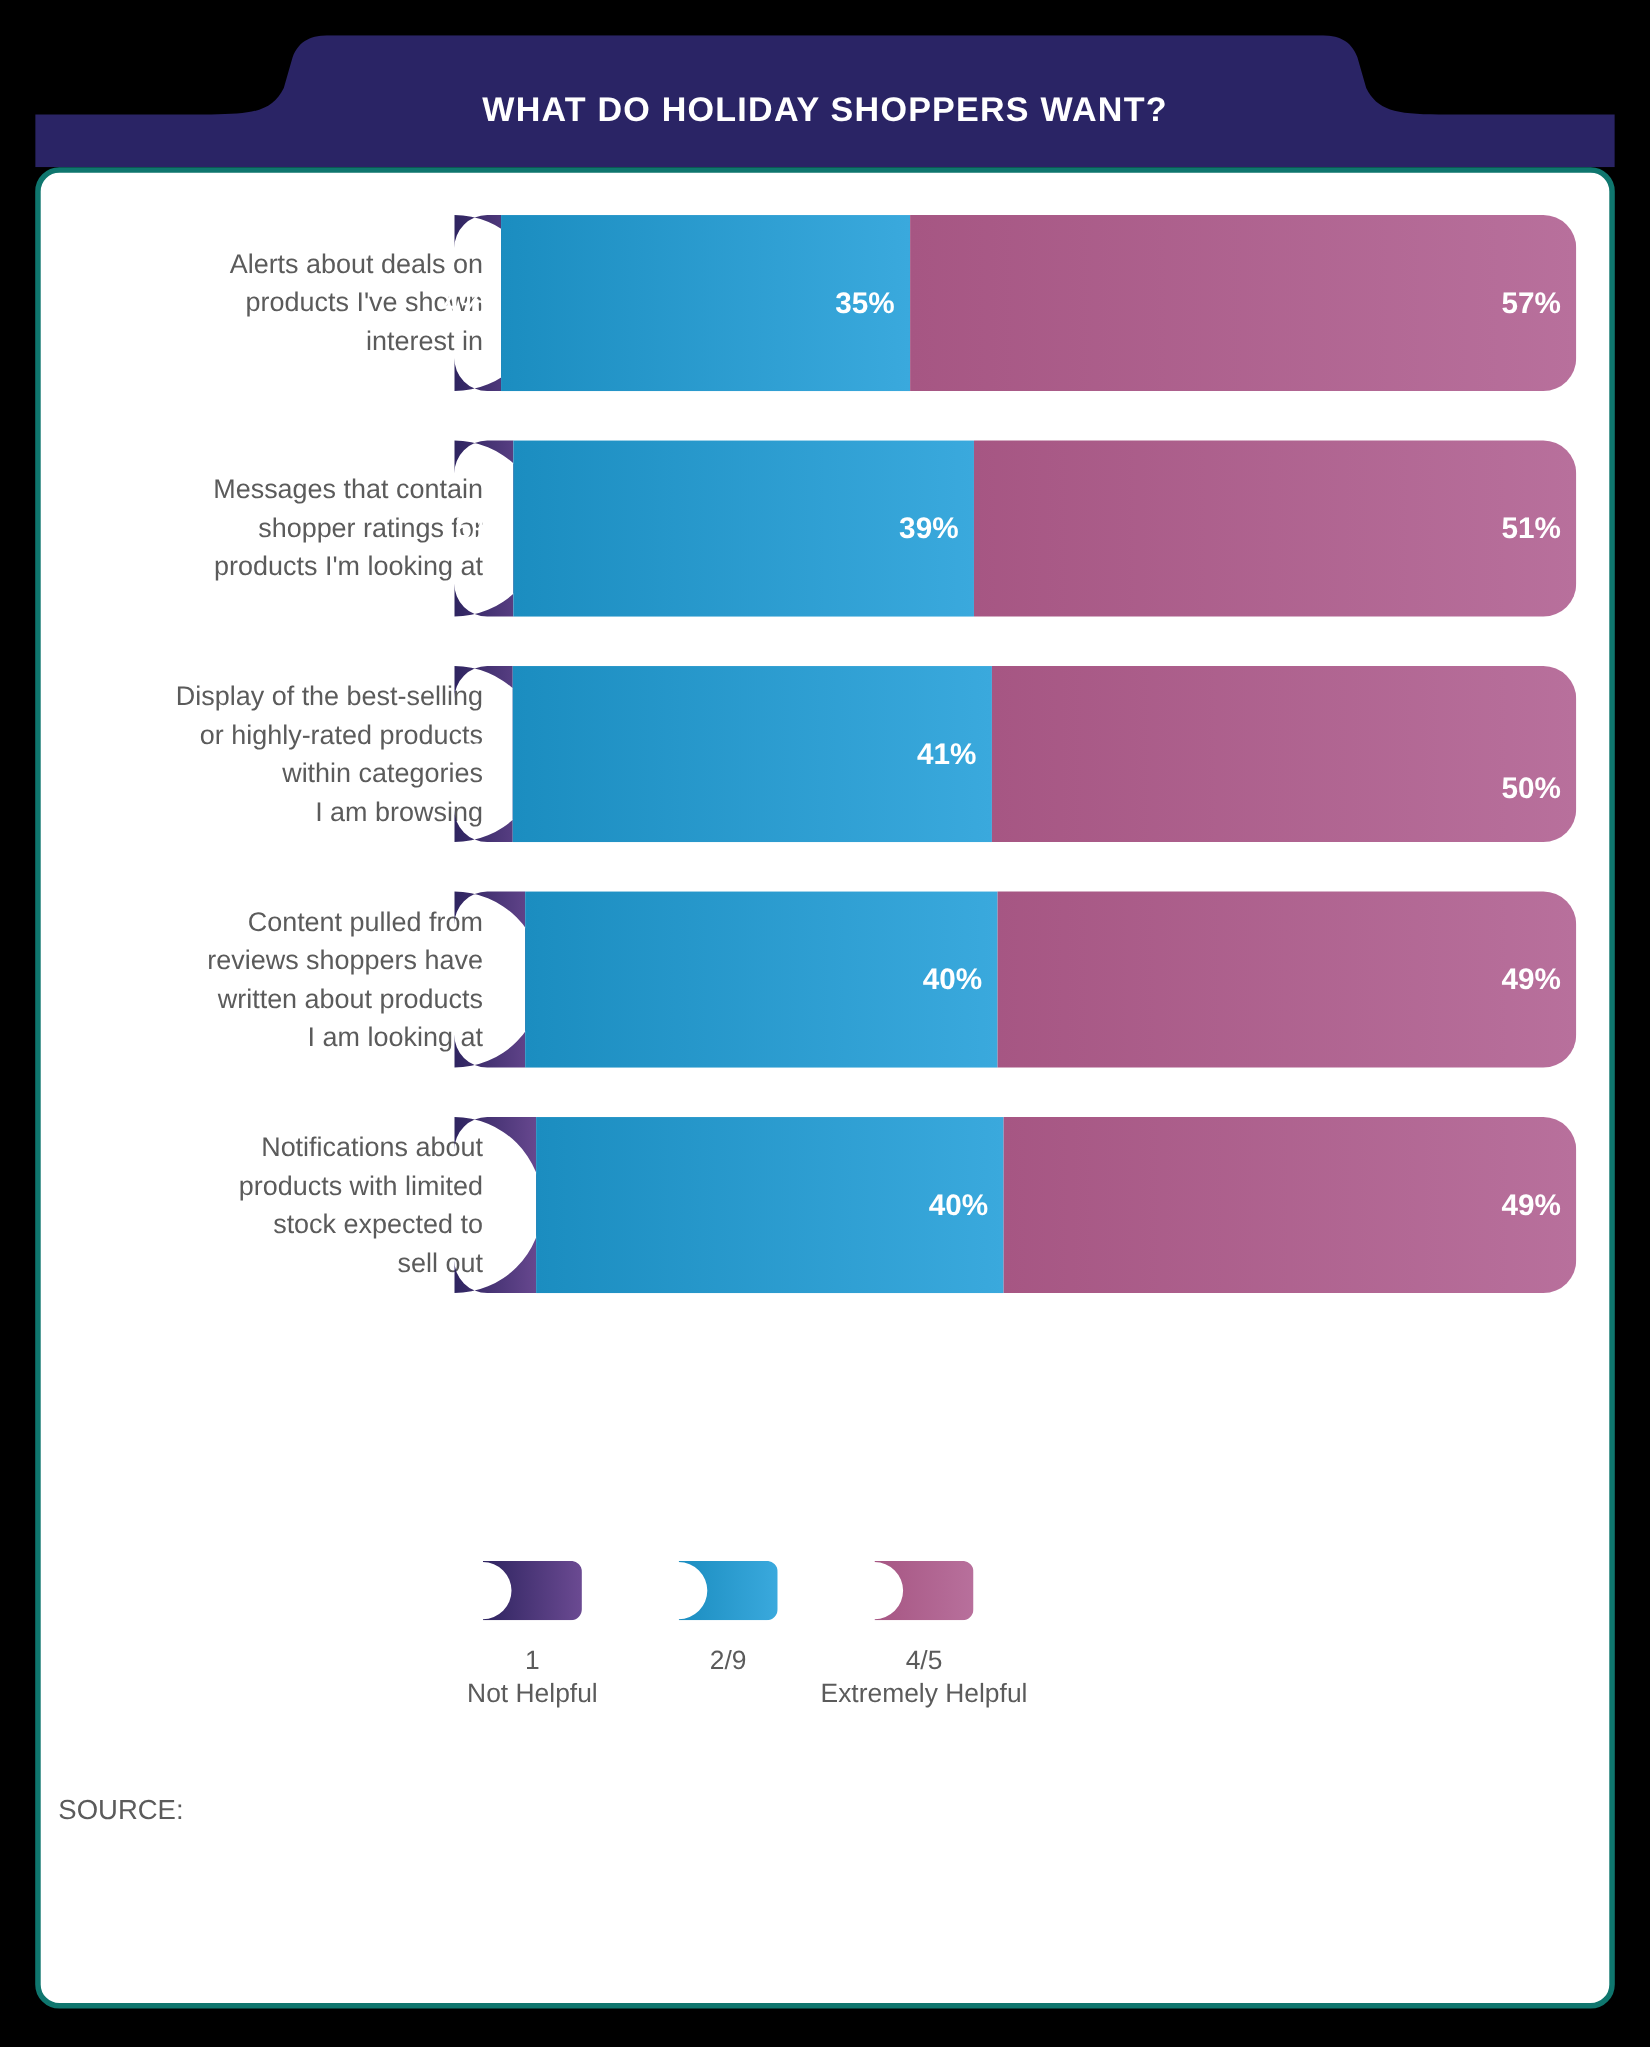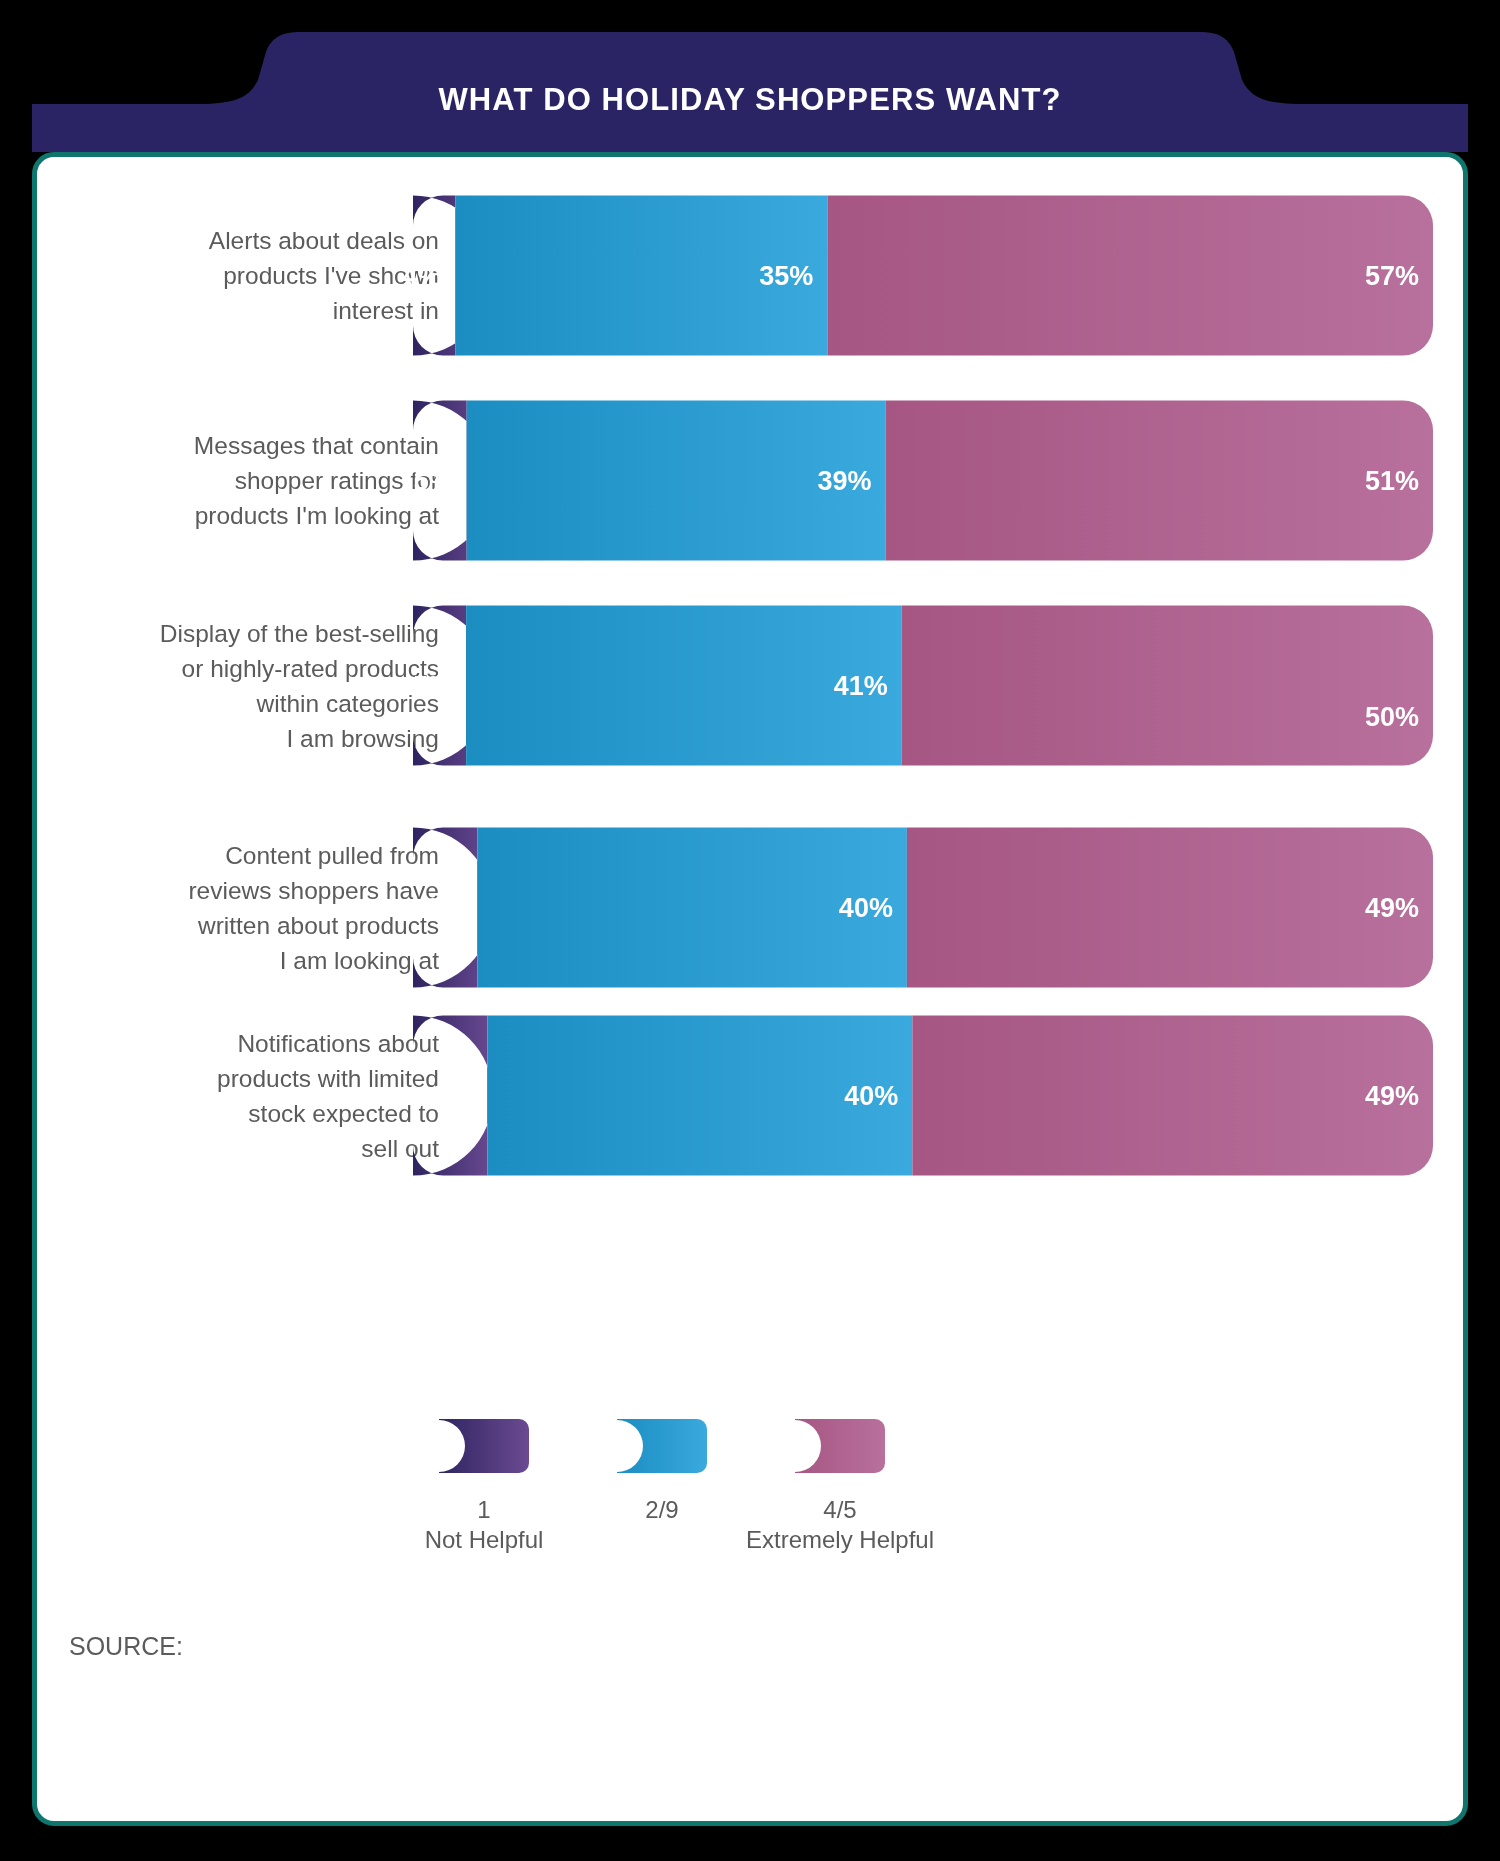--- a/index.html
+++ b/index.html
@@ -118,21 +118,21 @@
     color:#5b5b5b;
     font-size:24px;
     line-height:30px;
     white-space:nowrap;
     font-family:"Liberation Sans", sans-serif;
   }
 
   
   .source {
     position:absolute;
-    left:32px;
+    left:16px;
     top:1470px;
     color:#5b5b5b;
     font-size:25px;
     line-height:38px;
     font-family:"Liberation Sans", sans-serif;
   }
 </style>
 </head>
 <body>
 
@@ -241,21 +241,21 @@
               <rect x="53.125" y="22.5" width="435.625" height="160" fill="url(#g2_1)"></rect>
               <path d="M 488.75,22.5 L 990,22.5 A 30,30 0 0 1 1020,52.5 L 1020,152.5 A 30,30 0 0 1 990,182.5 L 488.75,182.5 Z" fill="url(#g2_2)"></path>
             </svg>
             <div class="bar-values">
               <span class="bar-val" style="right: 980.875px;">5%</span>
               <span class="bar-val" style="right: 545.25px;">41%</span>
               <span class="bar-val" style="right: 14px; margin-top: 31px;">50%</span>
             </div>
           </div>
         </div>
-        <div class="row" style="top: 648px;">
+        <div class="row" style="top: 631px;">
           <div class="row-label">
             <div>Content pulled from</div>
             <div>reviews shoppers have</div>
             <div>written about products</div>
             <div>I am looking at</div>
           </div>
           <div class="bar-area">
             <svg class="bar-svg" viewBox="0 0 1020 205">
               <defs>
                 <linearGradient id="g3_0" x1="0" y1="0" x2="1" y2="0">

